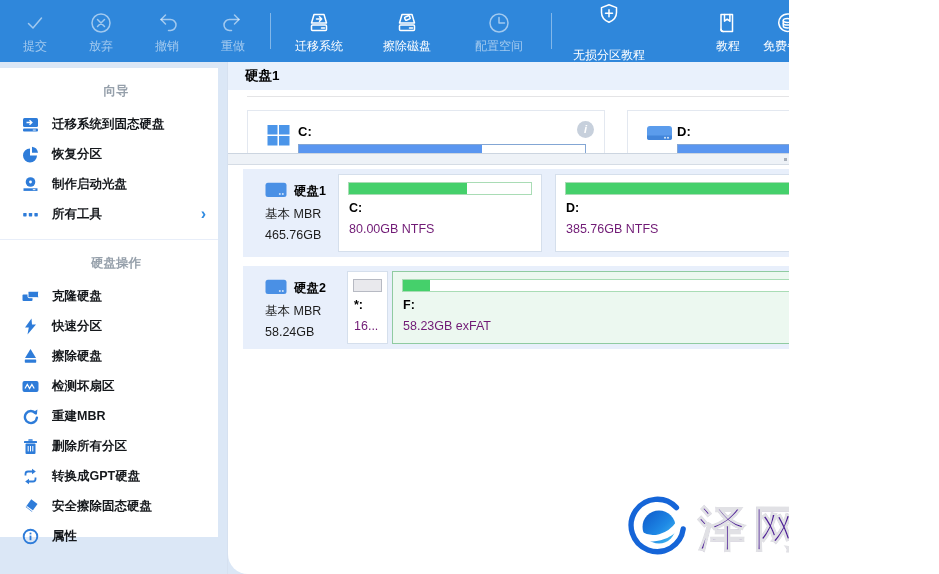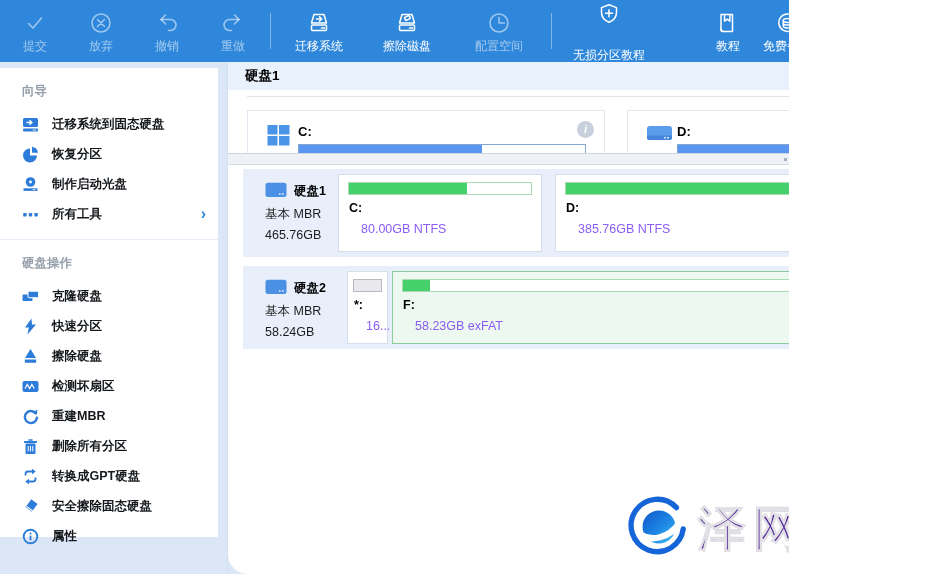--- a/index.html
+++ b/index.html
@@ -10,21 +10,21 @@
            display:flex;align-items:stretch;padding-left:2px;box-sizing:border-box;}
   .tb-item{display:flex;flex-direction:column;align-items:center;justify-content:center;
            gap:2px;color:#fff;cursor:pointer;box-sizing:border-box;}
   .tb-item.disabled{color:rgba(255,255,255,.55);cursor:default;}
   .tb-icon{height:28px;display:flex;align-items:center;}
   .tb-icon svg{display:block;}
   .tb-label{font-size:12px;line-height:14px;white-space:nowrap;}
   .tb-sep{width:1px;background:rgba(255,255,255,.4);margin:13px 4px;}
   
   .sidebar{position:absolute;left:0;top:68px;width:218px;height:469px;background:#fff;}
-  .sb-header{padding:15px 8px 9px 22px;color:#96a0ab;font-size:12.5px;font-weight:700;}
+  .sb-header{padding:15px 8px 9px 22px;color:#96a0ab;font-size:12.5px;font-weight:700;text-align:center;}
   .sb-item{height:30px;display:flex;align-items:center;padding-left:22px;gap:13px;cursor:pointer;}
   .sb-icon{width:17px;height:17px;display:flex;align-items:center;justify-content:center;color:#2e7cd9;}
   .sb-icon svg{display:block;}
   .sb-label{font-size:12.5px;font-weight:700;color:#15181c;white-space:nowrap;}
   .sb-chev{margin-left:auto;margin-right:12px;color:#2e8ae0;font-size:16px;font-weight:700;line-height:1;}
   .sb-section-2{border-top:1px solid #e8eef9;margin-top:10px;}
   
   .main{position:absolute;left:228px;top:62px;width:711px;height:512px;background:#fff;border-radius:20px;}
   .side-gap-line{position:absolute;left:227px;top:62px;width:1px;height:512px;background:#d6e1f0;}
   .tab-strip{position:absolute;left:0;top:0;right:0;height:28px;background:#e9f1fc;display:flex;}
@@ -49,21 +49,21 @@
   .disk-info{position:absolute;left:0;top:0;bottom:0;width:95px;padding:13px 0 0 22px;box-sizing:border-box;cursor:pointer;}
   .di-head{display:flex;gap:7px;align-items:center;font-size:12.5px;font-weight:700;color:#000;white-space:nowrap;}
   .di-line{font-size:12.5px;color:#1c1c1c;margin-top:5px;white-space:nowrap;}
   .part{position:absolute;top:5px;background:#fff;border:1px solid #d5dfec;box-sizing:border-box;cursor:pointer;}
   .part.selected{background:#ecf8f0;border-color:#8fcba1;}
   .pbar{position:absolute;left:9px;right:9px;top:7px;height:13px;border:1px solid #a9dcb5;background:#fff;box-sizing:border-box;}
   .pfill{height:100%;background:#45d06b;}
   .part.other .pbar{left:5px;right:5px;border-color:#b7bac3;}
   .part.other .pfill{background:#e9e9ed;}
   .plabel{position:absolute;left:10px;top:26px;font-size:12.5px;font-weight:700;color:#000;white-space:nowrap;}
-  .pdetail{position:absolute;left:10px;top:47px;font-size:12.5px;color:#8b5cf6;white-space:nowrap;margin-left:12px;}
+  .pdetail{position:absolute;left:10px;top:47px;font-size:12.5px;color:#701a75;white-space:nowrap;}
   .part.other .plabel{left:6px;}
   .part.other .pdetail{left:6px;}
   
   .watermark{position:absolute;left:400px;top:434px;display:flex;align-items:center;gap:8px;pointer-events:none;}
   .wm-text{font-size:48px;color:#4c1d95;font-weight:700;letter-spacing:7px;-webkit-text-stroke:1px #e1e1e5;line-height:1;}
 </style>
 </head>
 <body>
 
 <div class="screen">

